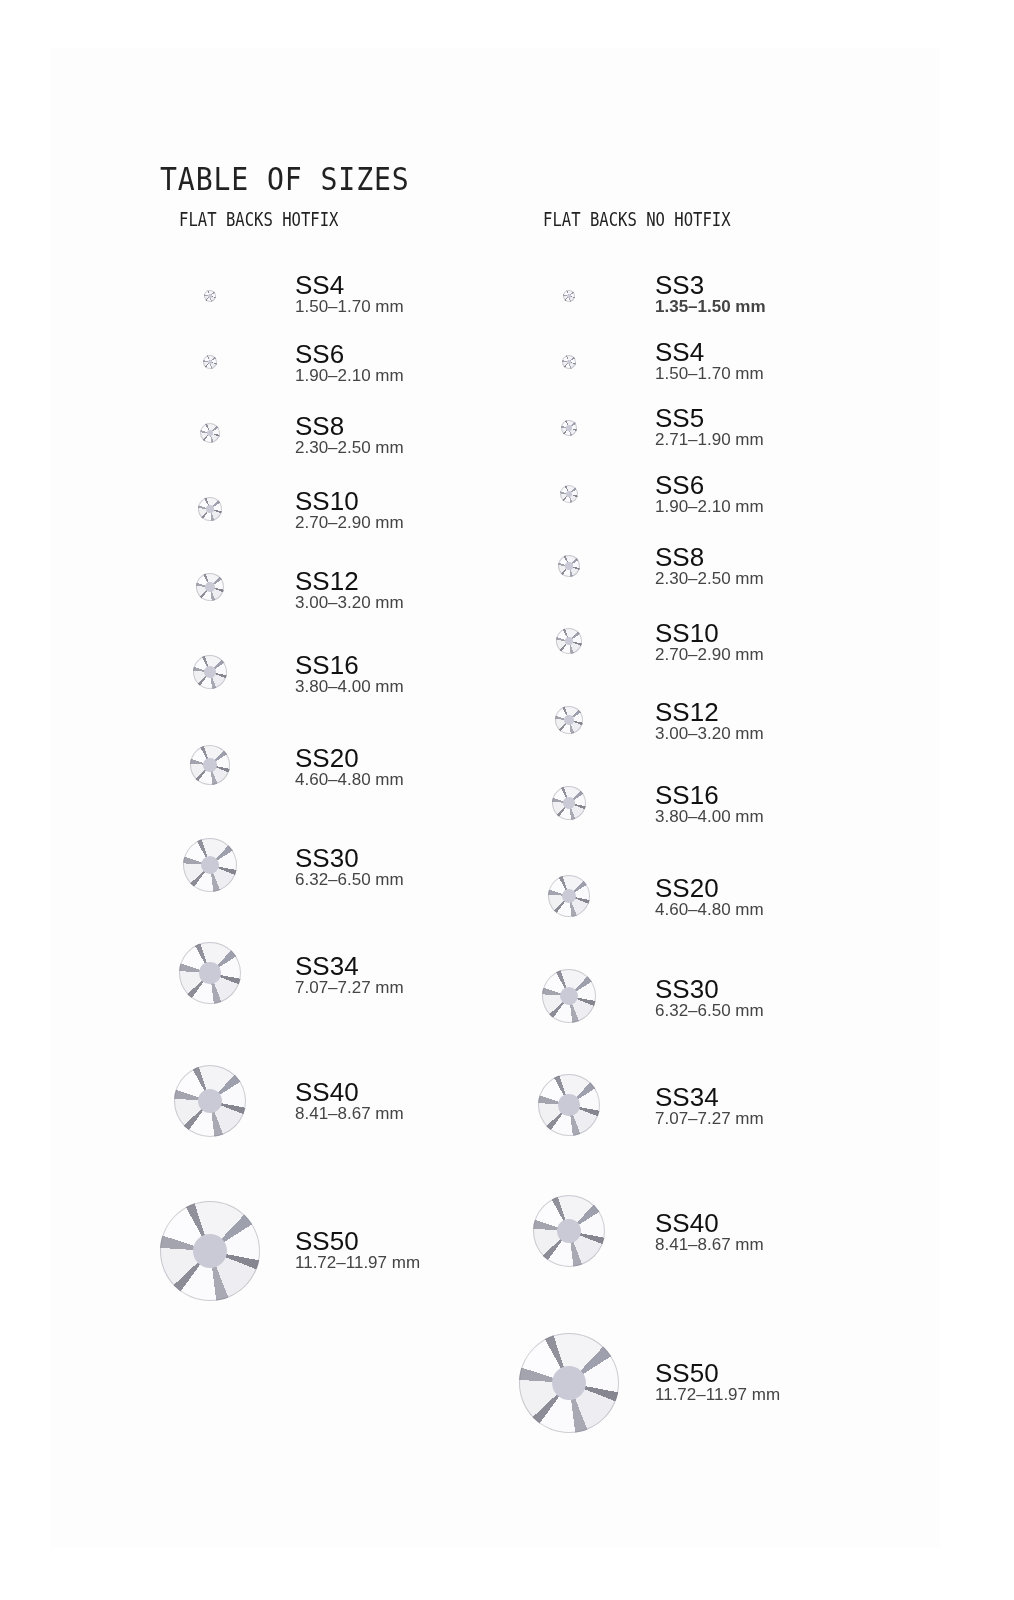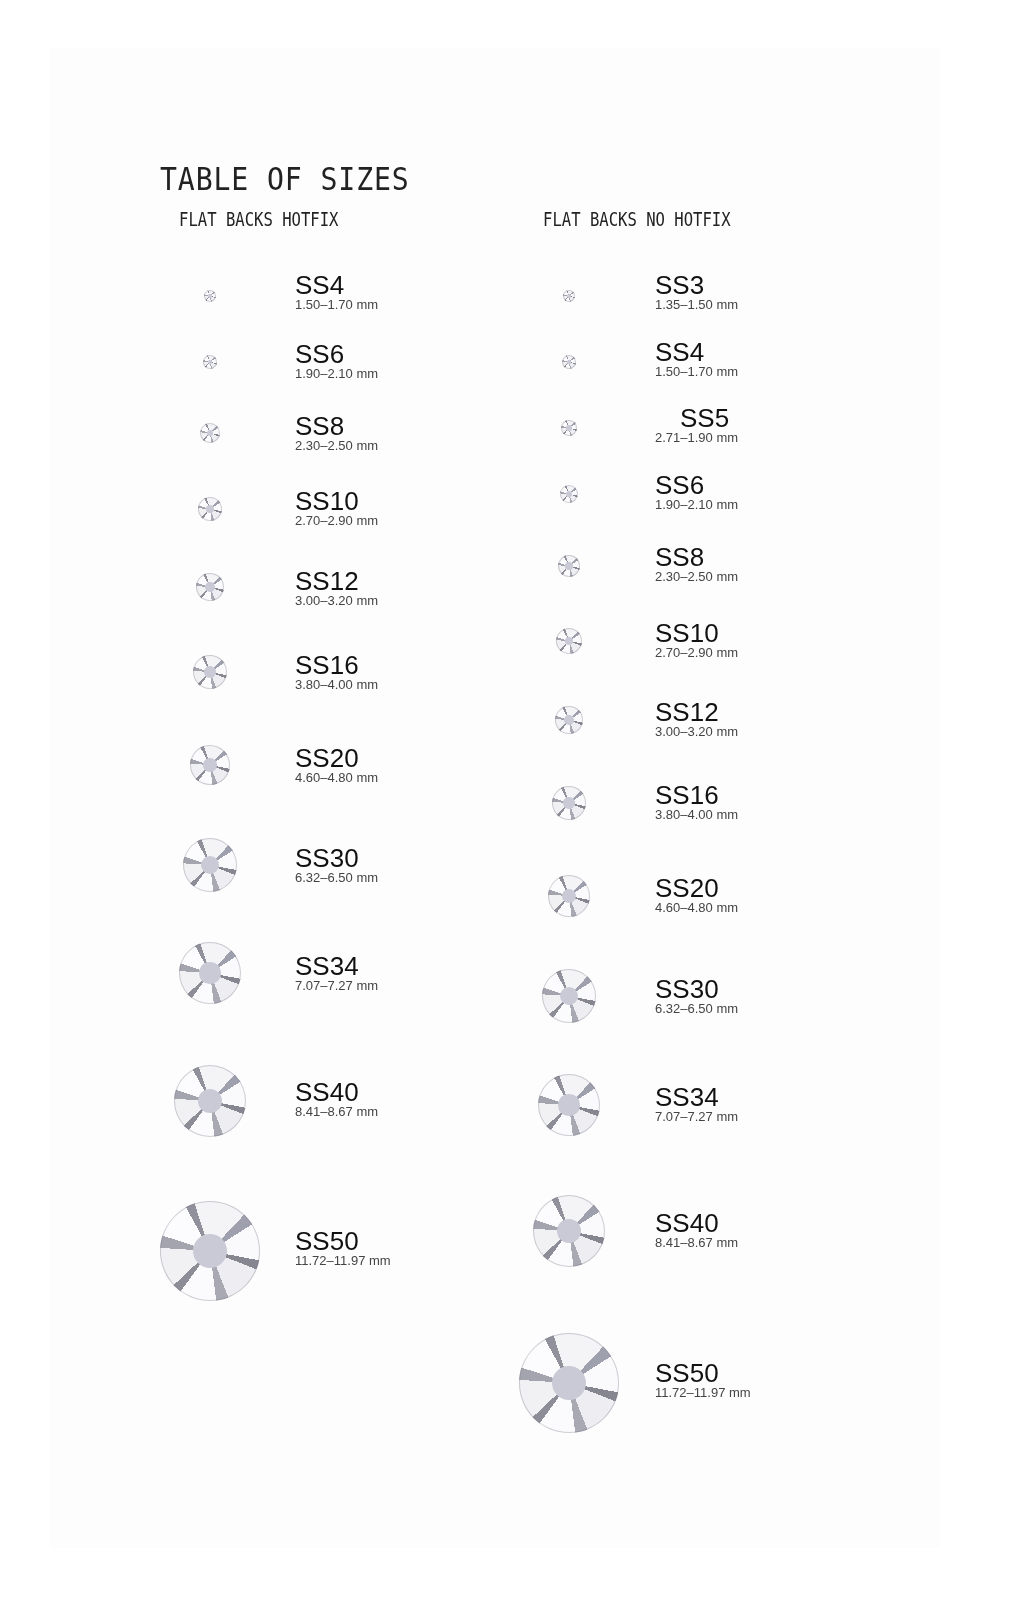--- a/index.html
+++ b/index.html
@@ -26,21 +26,21 @@
       position: absolute; border-radius: 50%;
       background:
         conic-gradient(from 0deg, #f4f4f7 0 12%, #9fa0ad 12% 16%, #fafafc 16% 28%, #85868f 28% 31%, #eeeef2 31% 44%, #a9a9b4 44% 48%, #fbfbfd 48% 60%, #8c8d96 60% 63%, #f1f1f4 63% 76%, #a3a4ae 76% 80%, #fcfcfe 80% 92%, #90919b 92% 95%, #f4f4f7 95% 100%);
       box-shadow: inset 0 0 0 1px rgba(120,120,135,0.35);
     }
     .gem::after {
       content: ""; position: absolute; left: 33%; top: 33%; width: 34%; height: 34%;
       border-radius: 50%; background: #c9cad6;
     }
     .code { position: absolute; font-size: 26px; color: #111; white-space: nowrap; }
-    .range { position: absolute; font-size: 13px; color: #444; white-space: nowrap; }
+    .range { position: absolute; font-size: 17px; color: #444; white-space: nowrap; }
   </style>
 </head>
 <body>
 
 <div class="card"></div>
 
 <div class="title">TABLE OF SIZES</div>
 <div class="sub" style="left:179px">FLAT BACKS HOTFIX</div>
 <div class="sub" style="left:543px">FLAT BACKS NO HOTFIX</div>
 
@@ -98,30 +98,30 @@
     <div class="item">
       <div class="gem" style="left: 160px; top: 1201px; width: 100px; height: 100px;"></div>
       <div class="code" style="left: 295px; top: 1226px;">SS50</div>
       <div class="range" style="left: 295px; top: 1253px;">11.72–11.97 mm</div>
     </div>
   </div>
 <div id="col1">
     <div class="item">
       <div class="gem" style="left: 563px; top: 290px; width: 12px; height: 12px;"></div>
       <div class="code" style="left: 655px; top: 270px;">SS3</div>
-      <div class="range" style="left: 655px; top: 297px;">1.35–1.50 mm</div>
+      <div class="range" style="left: 655px; top: 297px; font-weight: bold;">1.35–1.50 mm</div>
     </div>
     <div class="item">
       <div class="gem" style="left: 562px; top: 355px; width: 14px; height: 14px;"></div>
       <div class="code" style="left: 655px; top: 337px;">SS4</div>
       <div class="range" style="left: 655px; top: 364px;">1.50–1.70 mm</div>
     </div>
     <div class="item">
       <div class="gem" style="left: 561px; top: 420px; width: 16px; height: 16px;"></div>
-      <div class="code" style="left: 680px; top: 403px;">SS5</div>
+      <div class="code" style="left: 655px; top: 403px;">SS5</div>
       <div class="range" style="left: 655px; top: 430px;">2.71–1.90 mm</div>
     </div>
     <div class="item">
       <div class="gem" style="left: 560px; top: 485px; width: 18px; height: 18px;"></div>
       <div class="code" style="left: 655px; top: 470px;">SS6</div>
       <div class="range" style="left: 655px; top: 497px;">1.90–2.10 mm</div>
     </div>
     <div class="item">
       <div class="gem" style="left: 558px; top: 555px; width: 22px; height: 22px;"></div>
       <div class="code" style="left: 655px; top: 542px;">SS8</div>

